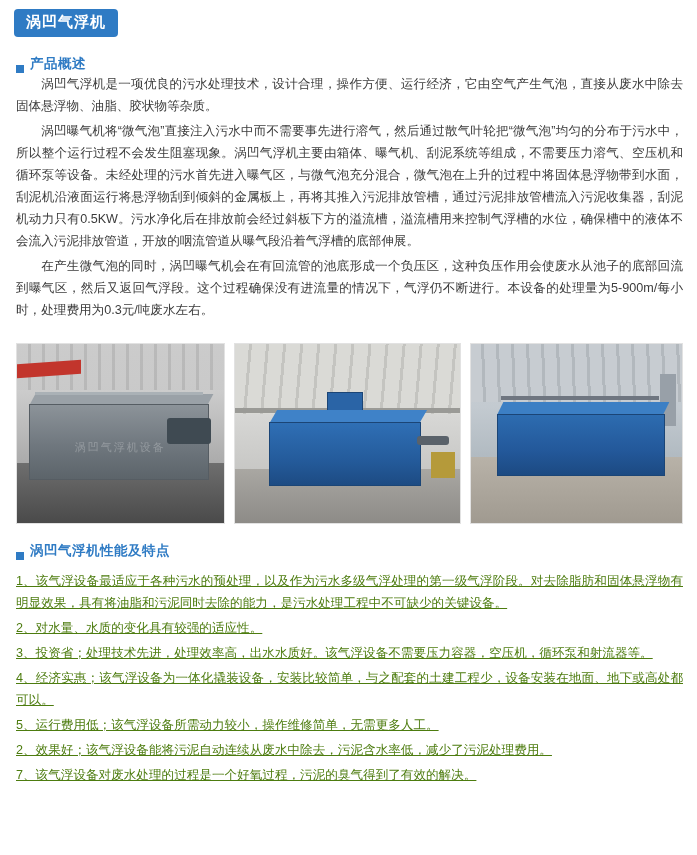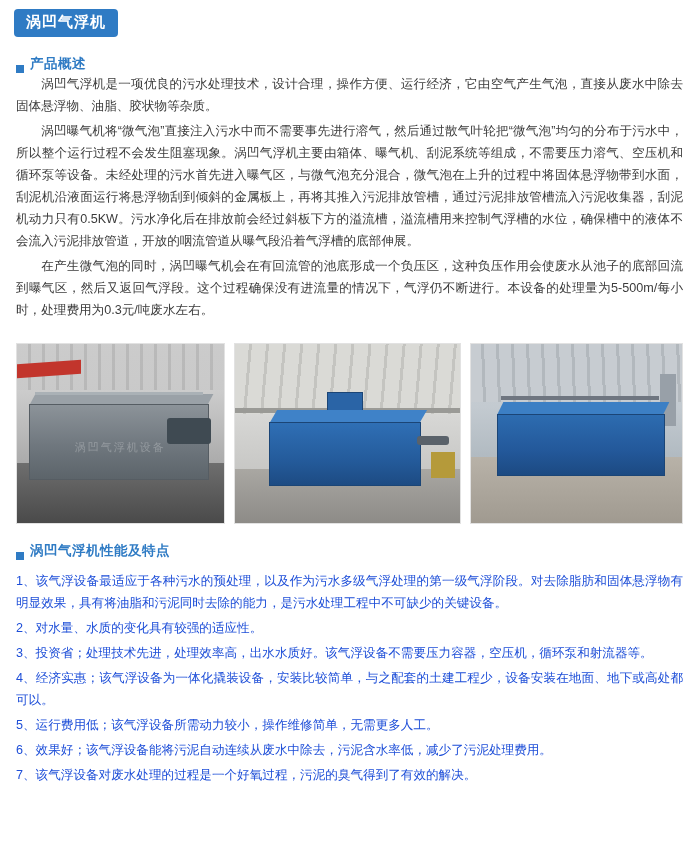--- a/index.html
+++ b/index.html
@@ -200,41 +200,42 @@
   
   .feat-list {
     margin-top: 10px;
     padding: 0 6px 0 8px;
   }
   .feat-list p {
     margin: 0 0 3px 0;
     font-size: 12.6px;
     line-height: 22px;
     text-align: justify;
-    color: #1d4ed8;
+    color: #4d7c0f;
+    text-decoration: underline;
   }
 </style>
 </head>
 <body>
 
 <div class="page">
 
   <div class="title-wrap">
     <span class="title-chip">涡凹气浮机</span>
   </div>
 
   <div class="section-head">
     <span class="sq"></span>
     <span class="label">产品概述</span>
   </div>
 
   <div class="body-text">
     <p>涡凹气浮机是一项优良的污水处理技术，设计合理，操作方便、运行经济，它由空气产生气泡，直接从废水中除去固体悬浮物、油脂、胶状物等杂质。</p>
     <p>涡凹曝气机将“微气泡”直接注入污水中而不需要事先进行溶气，然后通过散气叶轮把“微气泡”均匀的分布于污水中，所以整个运行过程不会发生阻塞现象。涡凹气浮机主要由箱体、曝气机、刮泥系统等组成，不需要压力溶气、空压机和循环泵等设备。未经处理的污水首先进入曝气区，与微气泡充分混合，微气泡在上升的过程中将固体悬浮物带到水面，刮泥机沿液面运行将悬浮物刮到倾斜的金属板上，再将其推入污泥排放管槽，通过污泥排放管槽流入污泥收集器，刮泥机动力只有0.5KW。污水净化后在排放前会经过斜板下方的溢流槽，溢流槽用来控制气浮槽的水位，确保槽中的液体不会流入污泥排放管道，开放的咽流管道从曝气段沿着气浮槽的底部伸展。</p>
-    <p>在产生微气泡的同时，涡凹曝气机会在有回流管的池底形成一个负压区，这种负压作用会使废水从池子的底部回流到曝气区，然后又返回气浮段。这个过程确保没有进流量的情况下，气浮仍不断进行。本设备的处理量为5-500m/每小时，处理费用为0.3元/吨废水左右。</p>
+    <p>在产生微气泡的同时，涡凹曝气机会在有回流管的池底形成一个负压区，这种负压作用会使废水从池子的底部回流到曝气区，然后又返回气浮段。这个过程确保没有进流量的情况下，气浮仍不断进行。本设备的处理量为5-900m/每小时，处理费用为0.3元/吨废水左右。</p>
   </div>
 
   <div class="img-row">
 
     <div class="photo p1">
       <div class="sky"></div>
       <div class="roofbeam"></div>
       <div class="redbar"></div>
       <div class="floor"></div>
       <div class="tank-top"></div>
@@ -272,17 +273,17 @@
     <span class="sq"></span>
     <span class="label">涡凹气浮机性能及特点</span>
   </div>
 
   <div class="feat-list">
     <p>1、该气浮设备最适应于各种污水的预处理，以及作为污水多级气浮处理的第一级气浮阶段。对去除脂肪和固体悬浮物有明显效果，具有将油脂和污泥同时去除的能力，是污水处理工程中不可缺少的关键设备。</p>
     <p>2、对水量、水质的变化具有较强的适应性。</p>
     <p>3、投资省；处理技术先进，处理效率高，出水水质好。该气浮设备不需要压力容器，空压机，循环泵和射流器等。</p>
     <p>4、经济实惠；该气浮设备为一体化撬装设备，安装比较简单，与之配套的土建工程少，设备安装在地面、地下或高处都可以。</p>
     <p>5、运行费用低；该气浮设备所需动力较小，操作维修简单，无需更多人工。</p>
-    <p>6、效果好；该气浮设备能将污泥自动连续从废水中除去，污泥含水率低，减少了污泥处理费用。</p>
+    <p>2、效果好；该气浮设备能将污泥自动连续从废水中除去，污泥含水率低，减少了污泥处理费用。</p>
     <p>7、该气浮设备对废水处理的过程是一个好氧过程，污泥的臭气得到了有效的解决。</p>
   </div>
 
 </div>
 
 </body></html>

